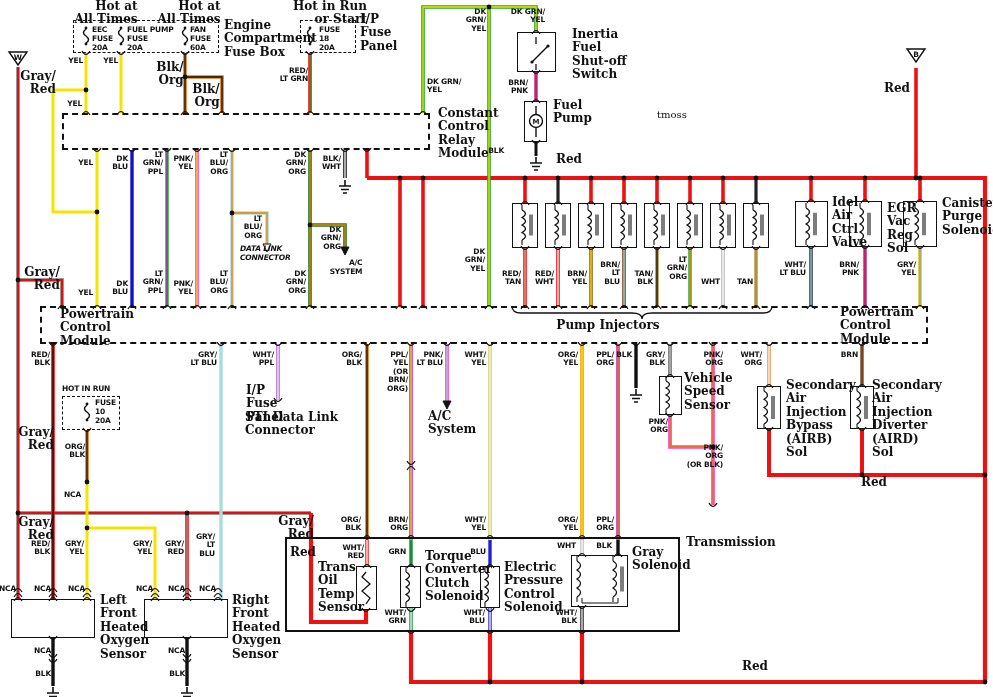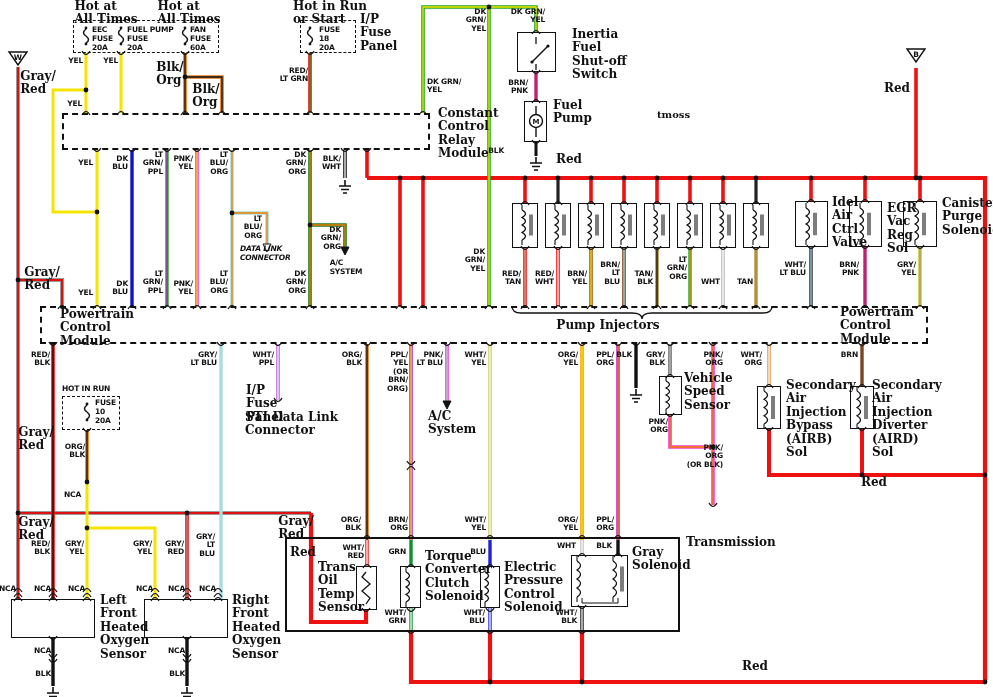--- a/index.html
+++ b/index.html
@@ -4,25 +4,25 @@
 <style>
   html,body{margin:0;padding:0;background:#fff;}
   #canvas{position:relative;width:993px;height:697px;background:#ffffff;overflow:hidden;
           font-family:"DejaVu Sans",sans-serif;color:#111;}
   #wiresvg{position:absolute;left:0;top:0;z-index:1;}
   .box{position:absolute;z-index:2;border:1.6px solid #111;background:transparent;box-sizing:border-box;}
   .box.d{border-style:dashed;}
   .box.thick{border-width:2px;}
   .lbl{position:absolute;z-index:3;white-space:pre-line;color:#111;}
   .lt{font-family:"DejaVu Serif","Liberation Serif",serif;font-weight:bold;font-size:12px;line-height:1.12;}
-  .lts{font-family:"DejaVu Serif","Liberation Serif",serif;font-weight:bold;font-size:10px;line-height:1.1;}
+  .lts{font-family:"DejaVu Serif","Liberation Serif",serif;font-weight:normal;font-size:10px;line-height:1.1;}
   .lw{font-family:"DejaVu Sans","Liberation Sans",sans-serif;font-weight:bold;font-size:7.5px;line-height:1.12;letter-spacing:-0.2px;}
   .lf{font-family:"DejaVu Sans","Liberation Sans",sans-serif;font-weight:bold;font-size:7.5px;line-height:1.2;letter-spacing:-0.2px;}
   .ar{text-align:right;transform:translateX(-100%);}
-  .ac{text-align:left;transform:translateX(-50%);}
+  .ac{text-align:right;transform:translateX(-50%);}
 </style>
 </head>
 <body>
 
 <div id="canvas">
     <svg id="wiresvg" width="993" height="697">
       <polyline points="86,53 86,113" fill="none" stroke="#f5e400" stroke-width="3" stroke-linejoin="miter" stroke-linecap="butt"></polyline>
       <polyline points="86,90 53,90 53,212 97,212" fill="none" stroke="#f5e400" stroke-width="3" stroke-linejoin="miter" stroke-linecap="butt"></polyline>
       <polyline points="121,53 121,113" fill="none" stroke="#f5e400" stroke-width="3" stroke-linejoin="miter" stroke-linecap="butt"></polyline>
       <polyline points="185,53 185,113" fill="none" stroke="#e07818" stroke-width="3.6" stroke-linejoin="miter" stroke-linecap="butt"></polyline>
@@ -458,20 +458,23 @@
     <div class="box " style="left: 144px; top: 599px; width: 84px; height: 39px;"></div>
     <div class="box  thick" style="left: 285px; top: 537px; width: 395px; height: 95px;"></div>
     <div class="box " style="left: 356px; top: 566px; width: 21px; height: 44px;"></div>
     <div class="box " style="left: 400px; top: 566px; width: 21px; height: 42px;"></div>
     <div class="box " style="left: 480px; top: 566px; width: 20px; height: 42px;"></div>
     <div class="box " style="left: 571px; top: 555px; width: 57px; height: 52px;"></div>
     <div class="lbl lt ac" style="left: 106px; top: 0px;">Hot at
 All Times</div>
     <div class="lbl lt ac" style="left: 189px; top: 0px;">Hot at
 All Times</div>
+    <div class="lbl lt" style="left: 224px; top: 19px;">Engine
+Compartment
+Fuse Box</div>
     <div class="lbl lt ac" style="left: 330px; top: 0px;">Hot in Run
 or Start</div>
     <div class="lbl lt" style="left: 360px; top: 13px;">I/P
 Fuse
 Panel</div>
     <div class="lbl lt" style="left: 572px; top: 28px;">Inertia
 Fuel
 Shut-off
 Switch</div>
     <div class="lbl lt" style="left: 553px; top: 99px;">Fuel

